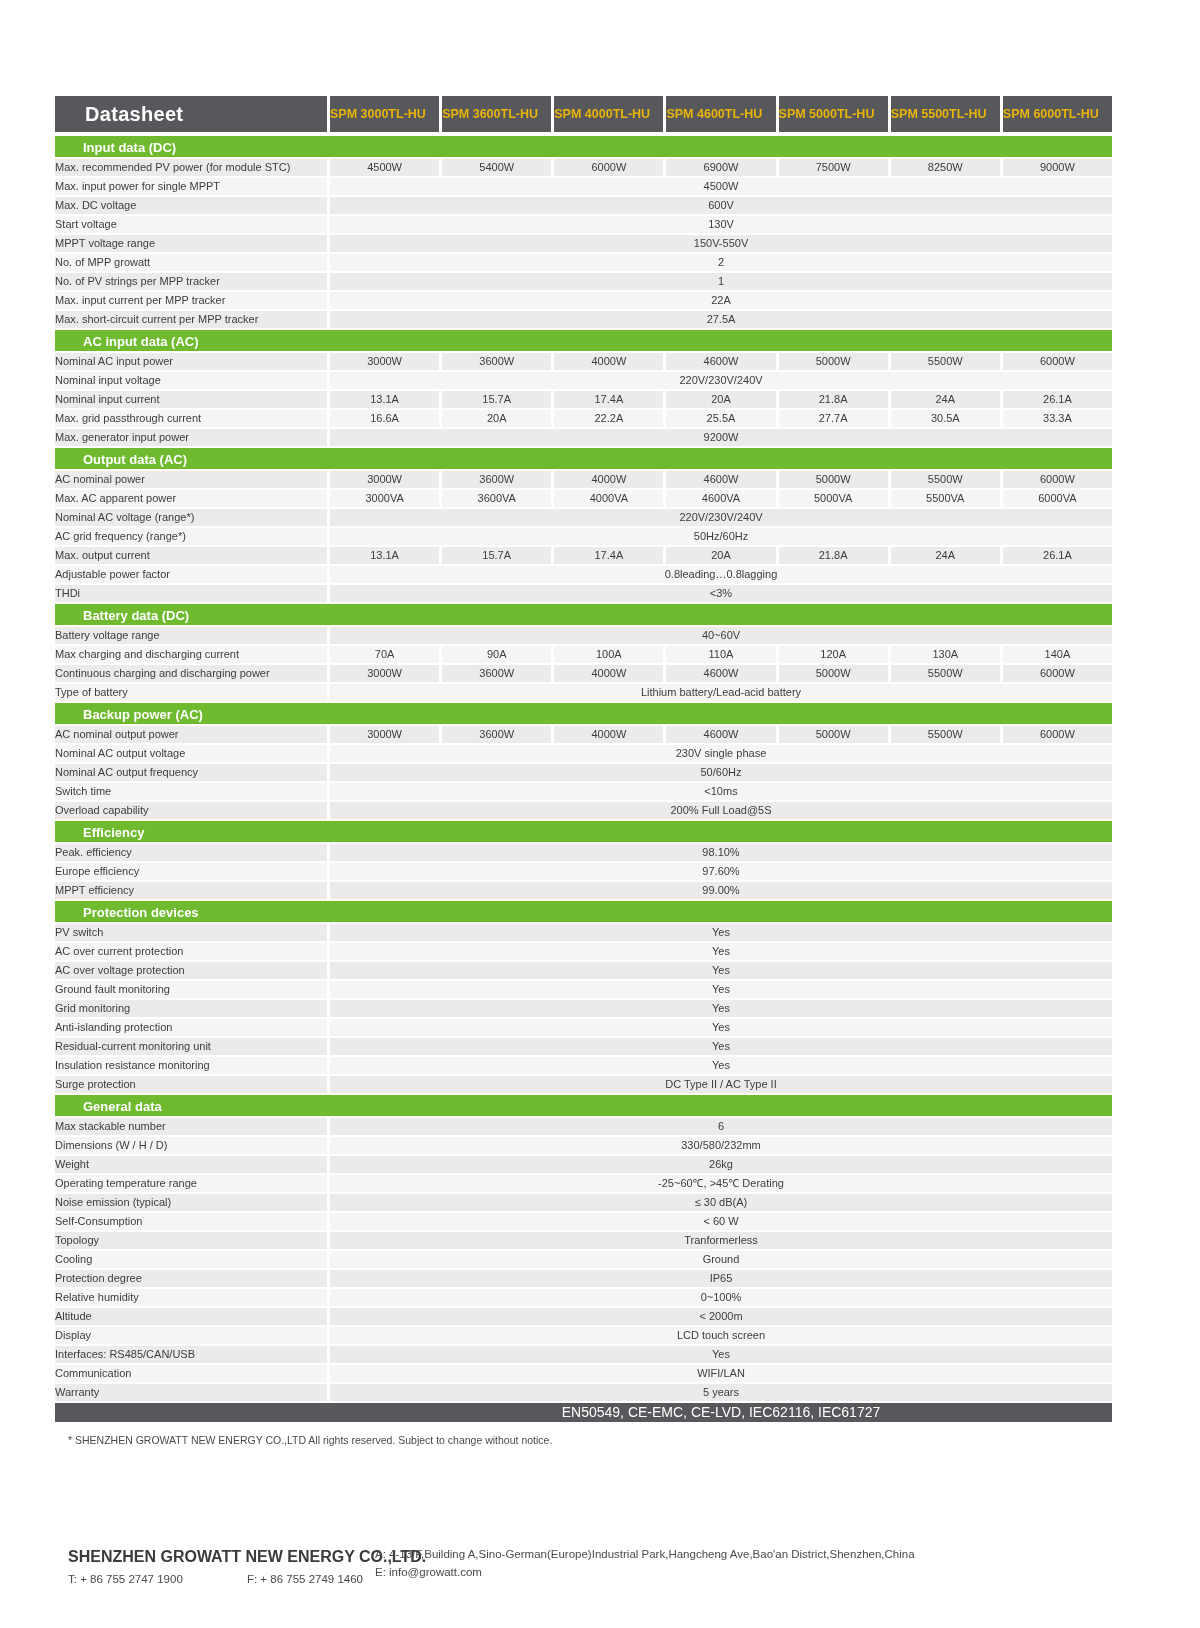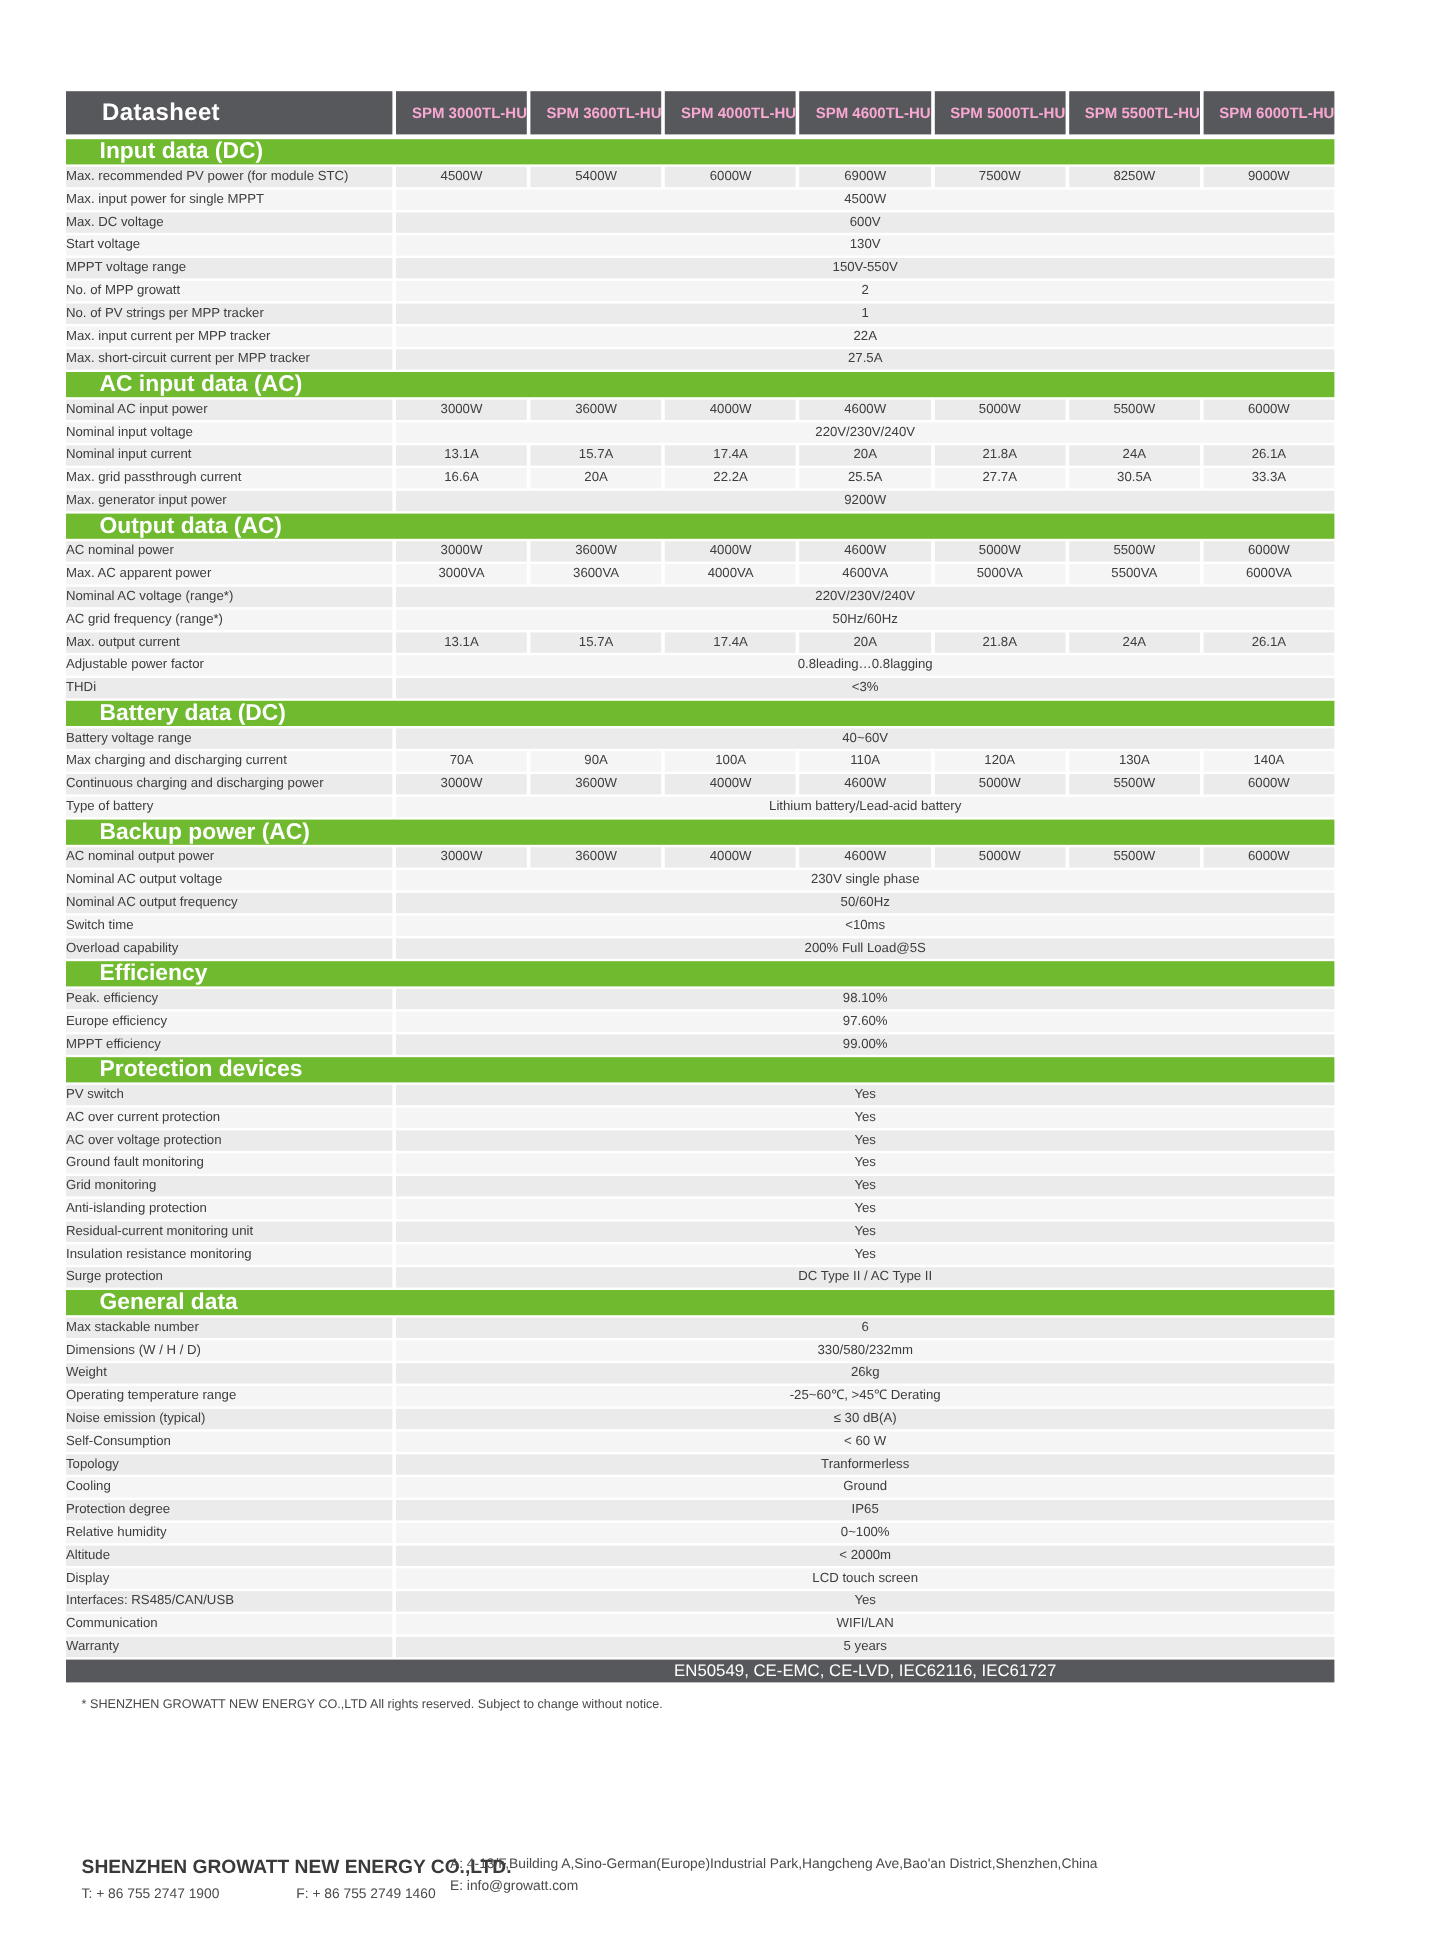--- a/index.html
+++ b/index.html
@@ -1,33 +1,33 @@
 <!DOCTYPE html>
 <html><head>
 <meta charset="utf-8">
 <style>
   * { margin:0; padding:0; box-sizing:border-box; }
   html,body { width:1200px; height:1628px; background:#ffffff;
     font-family:"Liberation Sans", sans-serif; color:#3d3d3d; }
   .page { position:relative; width:1200px; height:1628px; background:#fff; }
 
-  .table-wrap { position:absolute; left:55px; top:76px; width:1057px; }
+  .table-wrap { position:absolute; left:55px; top:96px; width:1057px; }
 
   
   .table-header { display:grid; grid-template-columns:272px repeat(7,1fr);
     column-gap:3px; margin-bottom:4px; }
   .ds-title { background:#57585b; color:#fff; height:36px; line-height:36px;
     font-size:20px; font-weight:600; padding-left:30px; letter-spacing:.3px; }
-  .model-box { background:#57585b; color:#f9a8d4; height:36px; line-height:36px;
-    font-size:12.5px; font-weight:700; text-align:right; white-space:nowrap; }
+  .model-box { background:#57585b; color:#eab308; height:36px; line-height:36px;
+    font-size:12.5px; font-weight:700; text-align:left; white-space:nowrap; }
 
   
   .section-bar { background:#6fba2e; height:21px; line-height:21px;
     margin:1px 0 2px 0; }
-  .section-bar span { color:#fff; font-weight:700; font-size:19px; padding-left:28px; display:inline-block; }
+  .section-bar span { color:#fff; font-weight:700; font-size:13px; padding-left:28px; display:inline-block; }
 
   
   .row { display:grid; grid-template-columns:272px repeat(7,1fr);
     column-gap:3px; margin-bottom:2px; }
   .cell { background:#ebebeb; font-size:11px; line-height:13px; padding:2px 0;
     text-align:center; color:#3d3d3d; white-space:nowrap; overflow:hidden; }
   .row.alt .cell { background:#f5f5f5; }
   .label-cell { text-align:left; padding-left:0; }
   .span-cell { grid-column:2 / span 7; }
 

